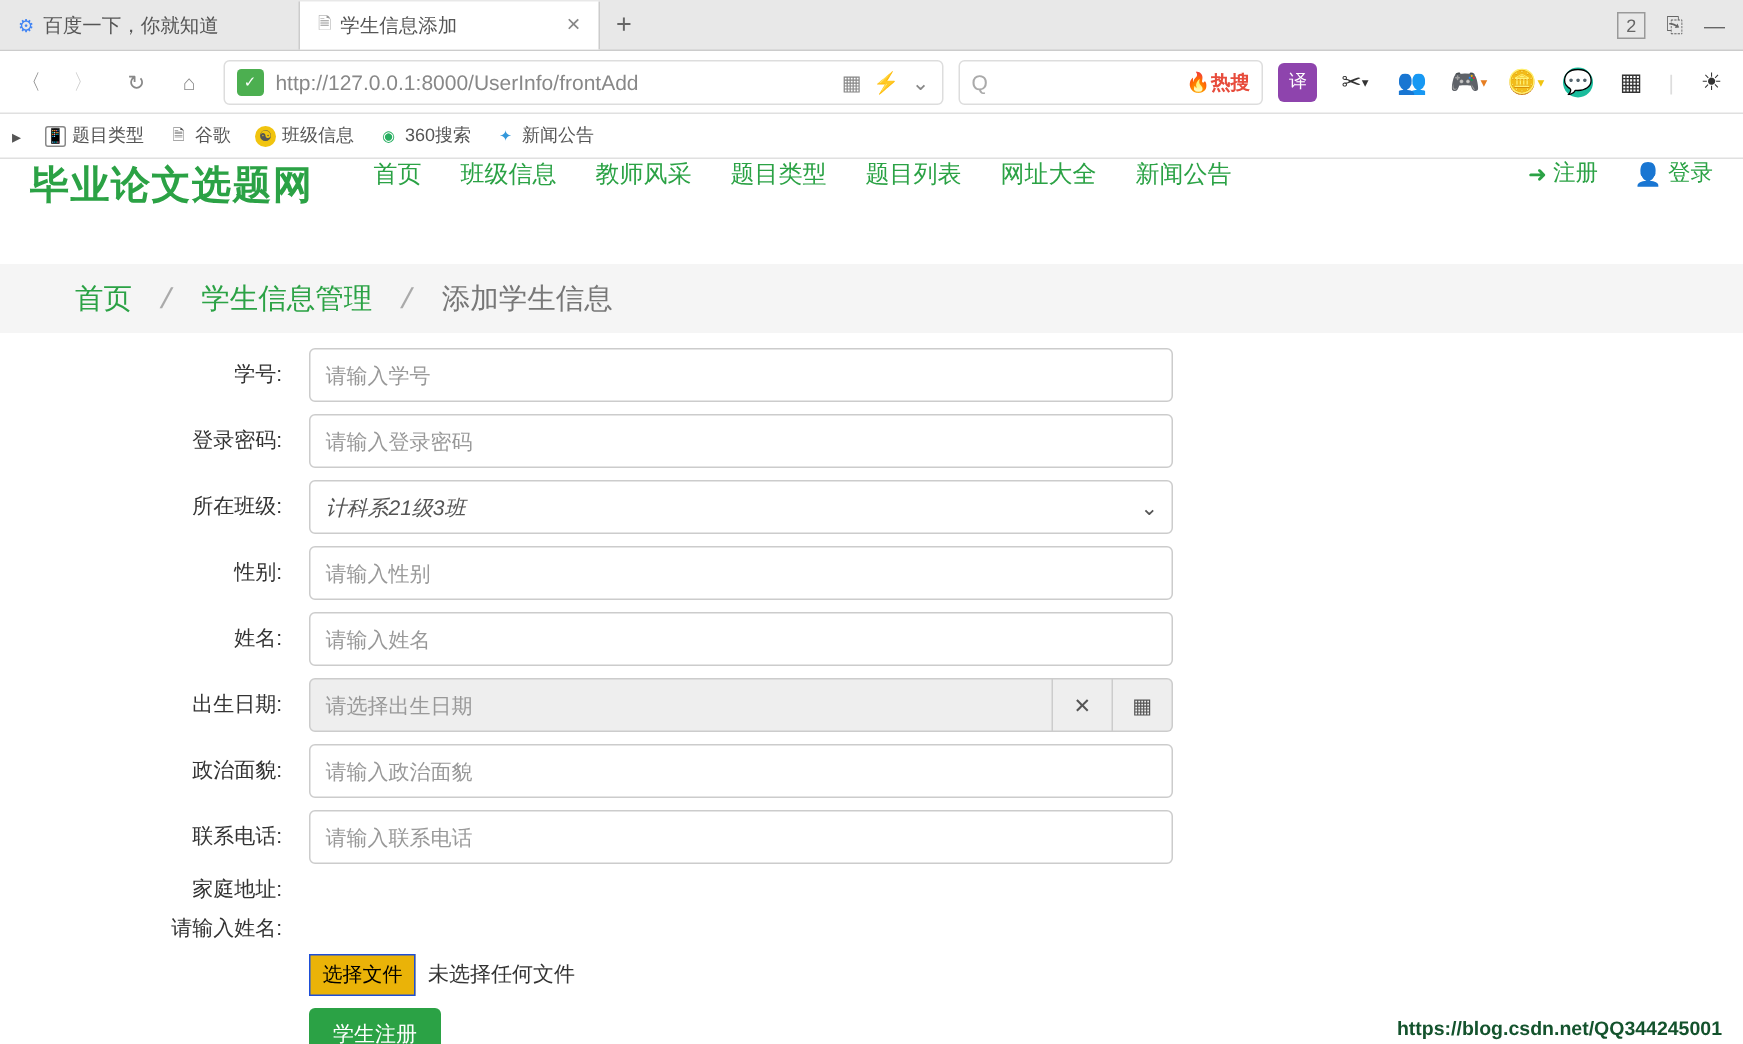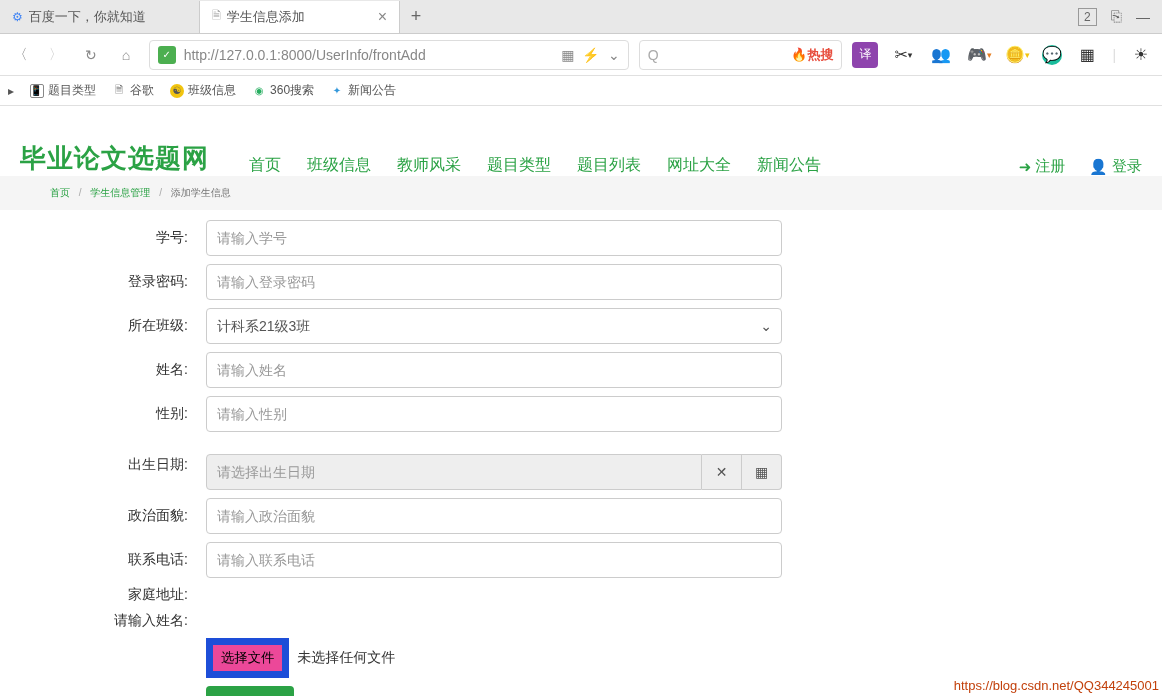--- a/index.html
+++ b/index.html
@@ -24,49 +24,49 @@
 .search-box { display: flex; align-items: center; width: 210px; height: 30px; border: 1px solid #ddd; border-radius: 4px; padding: 0 8px; color: #aaa; gap: 6px; }
 .hot-search { color: #e74c3c; font-weight: bold; font-size: 13px; margin-left: auto; }
 .toolbar-icons { display: flex; align-items: center; gap: 12px; }
 .ticon { width: 26px; height: 26px; display: flex; align-items: center; justify-content: center; font-size: 16px; cursor: pointer; }
 
 .bookmarks-bar { display: flex; align-items: center; height: 30px; padding: 0 8px; gap: 16px; font-size: 12px; color: #555; border-bottom: 1px solid #e0e0e0; }
 .bm-item { display: flex; align-items: center; gap: 4px; cursor: pointer; }
 .bm-icon { width: 14px; height: 14px; display: inline-flex; align-items: center; justify-content: center; border-radius: 2px; font-size: 10px; }
 
 
-.site-header { display: flex; align-items: flex-end; height: 70px; padding: 0 20px; }
+.site-header { display: flex; align-items: flex-start; height: 70px; padding: 0 20px; }
 .logo { font-size: 26px; font-weight: bold; color: #2ba245; letter-spacing: 1px; margin-right: 40px; }
 .nav-items { display: flex; gap: 26px; }
 .nav-items a { color: #2ba245; font-size: 16px; font-weight: 500; text-decoration: none; cursor: pointer; }
 .auth-links { margin-left: auto; display: flex; gap: 24px; }
 .auth-links a { color: #2ba245; font-size: 15px; text-decoration: none; cursor: pointer; display: flex; align-items: center; gap: 4px; }
 
-.breadcrumb { background: #f5f5f5; padding: 10px 50px; color: #777; font-size: 10px; }
+.breadcrumb { background: #f5f5f5; padding: 10px 50px; color: #777; font-size: 19px; font-family: Liberation Mono, monospace; }
 .breadcrumb a { color: #2ba245; text-decoration: none; cursor: pointer; }
 .breadcrumb .sep { margin: 0 6px; color: #aaa; }
 
 .form-wrap { padding: 10px 50px 20px; }
 .form-row { display: flex; align-items: center; margin-bottom: 8px; }
 .form-label { width: 156px; text-align: right; padding-right: 18px; color: #333; font-weight: 500; font-size: 14px; }
 .form-control { flex: 0 0 576px; height: 36px; border: 1px solid #ccc; border-radius: 4px; padding: 0 10px; font-size: 14px; color: #333; }
 .form-control::placeholder { color: #999; }
-select.form-control { appearance: none; background: #fff; color: #555; }
+select.form-control { appearance: none; background: #fff; color: #555; font-style: italic; }
 .select-wrap { position: relative; flex: 0 0 576px; }
 .select-wrap .chev { position: absolute; right: 10px; top: 50%; transform: translateY(-50%); color: #555; pointer-events: none; }
-.date-group { display: flex; flex: 0 0 576px; margin-top: 14px; }
+.date-group { display: flex; flex: 0 0 576px; }
 .date-group input { flex: 1; border-radius: 4px 0 0 4px; background: #eee; }
 .date-btn { width: 40px; height: 36px; border: 1px solid #ccc; border-left: none; background: #eee; display: flex; align-items: center; justify-content: center; color: #555; cursor: pointer; }
 .date-btn:last-child { border-radius: 0 4px 4px 0; }
 .file-row { display: flex; align-items: center; gap: 8px; }
-.file-btn { border: 7px solid #1d4ed8; background: #ec4899; padding: 4px 8px; cursor: pointer; }
+.file-btn { border: 1px solid #1d4ed8; background: #eab308; padding: 4px 8px; cursor: pointer; }
 .file-text { color: #333; }
 .submit-btn { background: #2ba245; color: #fff; border: none; border-radius: 4px; padding: 9px 16px; font-size: 14px; cursor: pointer; }
 
-.watermark { position: fixed; bottom: 3px; right: 3px; color: #c2410c; font-size: 13px; pointer-events: none; }
+.watermark { position: fixed; bottom: 3px; right: 14px; color: #14532d; font-size: 13px; pointer-events: none; font-weight: bold; }
 </style>
 </head>
 <body>
 
 <div class="tabs-bar">
   <div class="tab">
     <span style="color:#4285f4;font-size:12px;">⚙</span>
     <span>百度一下，你就知道</span>
   </div>
   <div class="tab active">
@@ -180,26 +180,26 @@
   <div class="form-row">
     <div class="form-label">所在班级:</div>
     <div class="select-wrap">
       <select class="form-control" style="width:100%;">
         <option>计科系21级3班</option>
       </select>
       <span class="chev">⌄</span>
     </div>
   </div>
   <div class="form-row">
+    <div class="form-label">性别:</div>
+    <input class="form-control" placeholder="请输入性别" style="">
+  </div>
+  <div class="form-row">
     <div class="form-label">姓名:</div>
     <input class="form-control" placeholder="请输入姓名" style="">
-  </div>
-  <div class="form-row">
-    <div class="form-label">性别:</div>
-    <input class="form-control" placeholder="请输入性别" style="">
   </div>
   <div class="form-row">
     <div class="form-label">出生日期:</div>
     <div class="date-group">
       <input class="form-control" placeholder="请选择出生日期" style="">
       <div class="date-btn">✕</div>
       <div class="date-btn">
           <span>▦</span>
         </div>
     </div>

